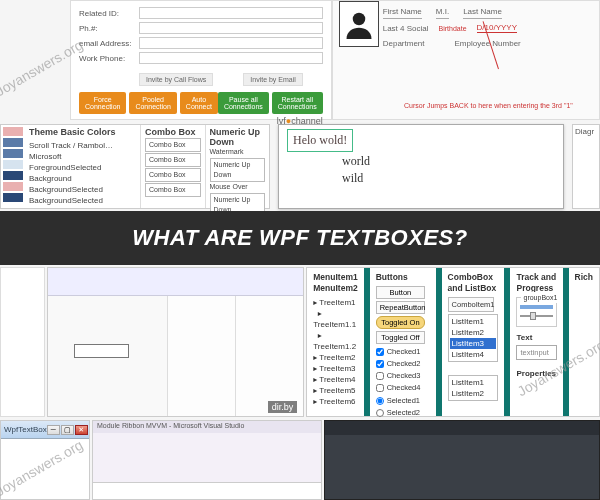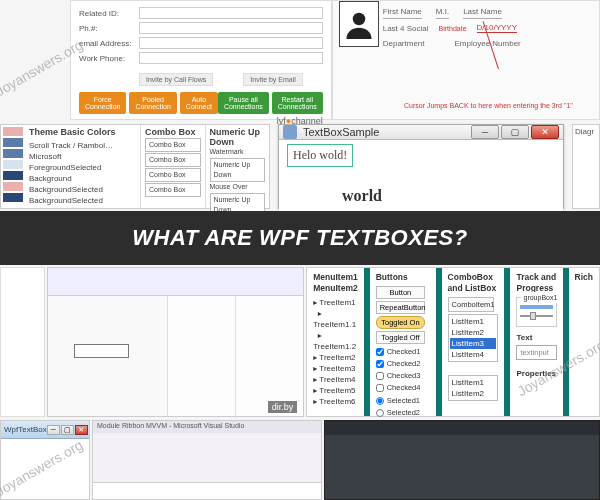--- a/index.html
+++ b/index.html
@@ -86,21 +86,21 @@
     display: flex; align-items: center; padding: 0 4px;
     border-bottom: 1px solid #bbb;
   }
   .r2-textbox-sample .titlebar .icon {width:14px;height:14px;background:#7b9fcf;margin-right:6px;border-radius:2px;}
   .r2-textbox-sample .titlebar .title { font-size: 11px; color: #333; flex: 1;}
   .win-btns { display: flex; gap: 2px;}
   .win-btn { width: 28px; height: 14px; border-radius: 2px; display:flex; align-items:center; justify-content:center; font-size: 9px; color: #333; background: linear-gradient(#f0f0f0,#d5d5d5); border:1px solid #999;}
   .win-btn.close { background: linear-gradient(#e98,#c43); color:#fff; border-color:#922;}
   .r2-textbox-sample .body { padding: 4px 8px; background:#fff; flex:1;}
   .r2-textbox-sample .typing-box { border: 1px solid #4b8; padding: 3px 5px; font-family: "Comic Sans MS", cursive; font-size: 12px; color:#544; display:inline-block;}
-  .r2-textbox-sample .sugg { margin-left: 55px; margin-top: 20px; font-family: "Comic Sans MS", cursive; font-size: 16px; color:#333; font-weight: 700; }
+  .r2-textbox-sample .sugg { margin-left: 55px; margin-top: 2px; font-family: "Comic Sans MS", cursive; font-size: 12px; color:#333; font-weight: 400; }
   .r2-diag { width: 28px; background:#fff; border:1px solid #ccc; font-size:8px; color:#555; padding:2px;}
 
   
   #banner {
     position: absolute;
     top: 211px; left: 0; right: 0; height: 54px;
     background: #2d2d2d;
     display: flex; align-items: center; justify-content: center;
   }
   #banner h1 {
@@ -270,29 +270,20 @@
       <div style="font-size:7px;">Watermark</div>
       <div class="field">Numeric Up Down</div>
       <div style="font-size:7px;">Mouse Over</div>
       <div class="field">Numeric Up Down</div>
       <div style="font-size:7px;">Pressed</div>
       <div class="field">Numeric Up Down</div>
     </div>
   </div>
 
   <div class="r2-textbox-sample">
-    <div class="titlebar">
-      <div class="icon"></div>
-      <div class="title">TextBoxSample</div>
-      <div class="win-btns">
-        <div class="win-btn">─</div>
-        <div class="win-btn">▢</div>
-        <div class="win-btn close">✕</div>
-      </div>
-    </div>
     <div class="body">
       <div class="typing-box">Helo wold!</div>
       <div class="sugg">world</div>
       <div class="sugg">wild</div>
     </div>
   </div>
 
   <div class="r2-diag">
     <div>Diagr</div>
   </div>

